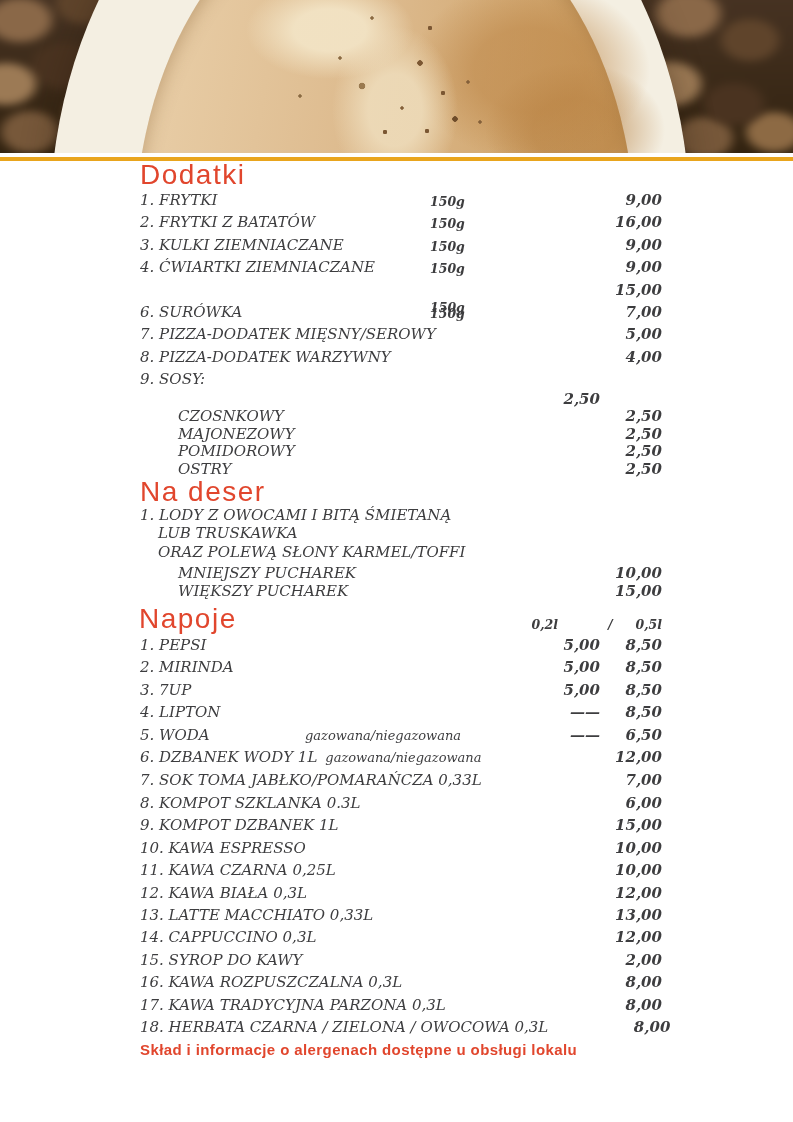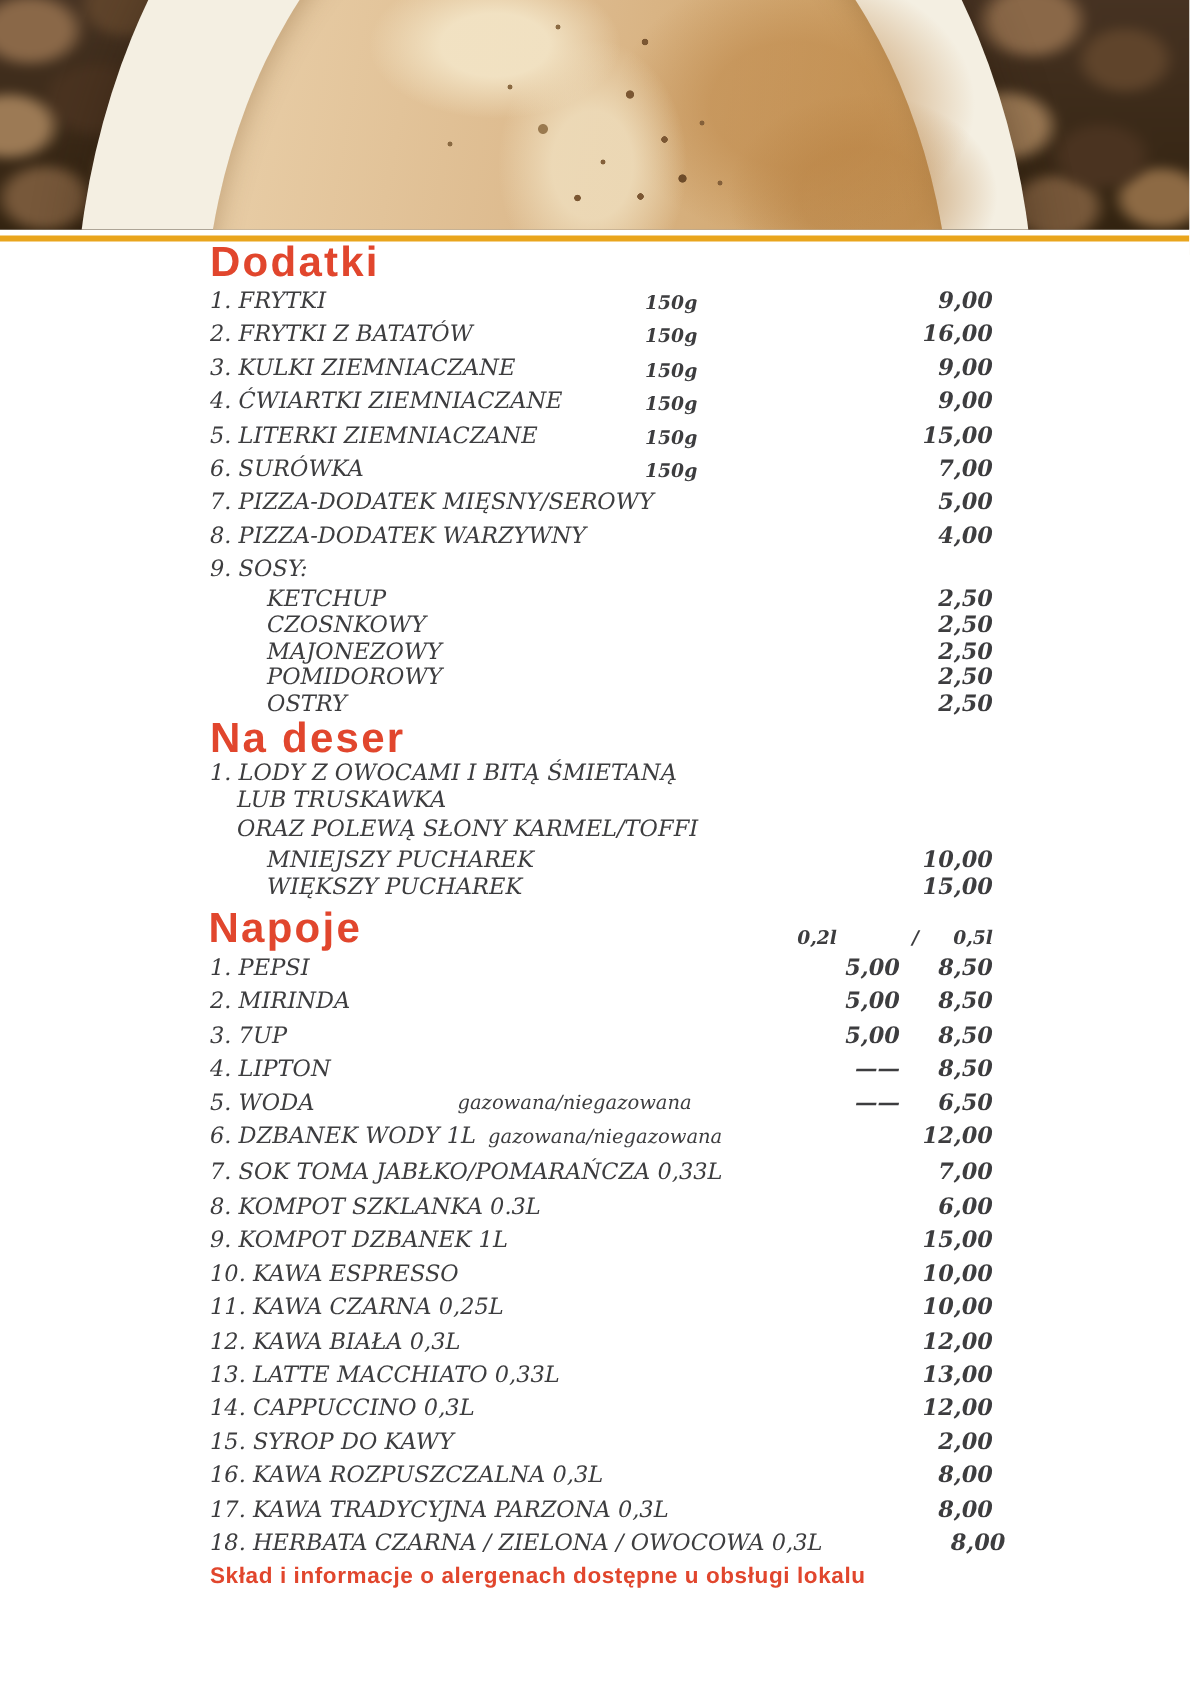--- a/index.html
+++ b/index.html
@@ -62,21 +62,21 @@
       radial-gradient(90px 120px at 395px 110px, rgba(240,224,192,.8) 0 30%, rgba(240,224,192,0) 70%),
       radial-gradient(160px 120px at 530px 70px, rgba(188,133,70,.55) 0 35%, rgba(188,133,70,0) 75%),
       radial-gradient(120px 90px at 575px 130px, rgba(180,125,62,.5) 0 35%, rgba(180,125,62,0) 75%);
   }
   .gold-line{width:793px;height:4px;background:var(--gold);margin-top:4px;}
 
   
   .content{padding:0 131px 0 140px;}
   h2.section-title{
     font-family:"Liberation Sans","DejaVu Sans",sans-serif;
-    font-weight:bold;color:var(--accent);
+    font-weight:normal;color:var(--accent);
     font-size:28px;line-height:28px;letter-spacing:1.5px;
     margin:0;
   }
   .h-dodatki{margin:11px 0 3px -1px;}
   .h-deser{margin:5px 0 4px -1px;}
   .sec-head{display:grid;grid-template-columns:1fr 60px 62px;align-items:end;margin:5px 0 1px;gap:42px;}
   .sec-head h2{margin:0 0 0 -1px;}
   .vol-col{font-size:12.5px;font-weight:bold;font-style:italic;color:var(--text);line-height:16px;}
   .vol-c1{text-align:right;}
   .vol-c2{display:flex;justify-content:space-between;padding-left:8px;}
@@ -136,21 +136,21 @@
             <div class="cell-label"><span>3. KULKI ZIEMNIACZANE</span><span class="note-150">150g</span></div>
             <div class="price p1"></div>
             <div class="price p2">9,00</div>
           </div>
           <div class="row">
             <div class="cell-label"><span>4. ĆWIARTKI ZIEMNIACZANE</span><span class="note-150">150g</span></div>
             <div class="price p1"></div>
             <div class="price p2">9,00</div>
           </div>
           <div class="row">
-            <div class="cell-label"><span>5. LITERKI ZIEMNIACZANE</span><span class="note-150">150g</span></div>
+            <div class="cell-label"><span class="note-150">150g</span></div>
             <div class="price p1"></div>
             <div class="price p2">15,00</div>
           </div>
           <div class="row">
             <div class="cell-label"><span>6. SURÓWKA</span><span class="note-150">150g</span></div>
             <div class="price p1"></div>
             <div class="price p2">7,00</div>
           </div>
           <div class="row">
             <div class="cell-label"><span>7. PIZZA-DODATEK MIĘSNY/SEROWY</span></div>
@@ -161,21 +161,20 @@
             <div class="cell-label"><span>8. PIZZA-DODATEK WARZYWNY</span></div>
             <div class="price p1"></div>
             <div class="price p2">4,00</div>
           </div>
           <div class="row">
             <div class="cell-label"><span>9. SOSY:</span></div>
             <div class="price p1"></div>
             <div class="price p2"></div>
           </div>
           <div class="row sub small">
-            <div class="cell-label"><span>KETCHUP</span></div>
             <div class="price p1"></div>
             <div class="price p2">2,50</div>
           </div>
           <div class="row sub small">
             <div class="cell-label"><span>CZOSNKOWY</span></div>
             <div class="price p1"></div>
             <div class="price p2">2,50</div>
           </div>
           <div class="row sub small">
             <div class="cell-label"><span>MAJONEZOWY</span></div>

